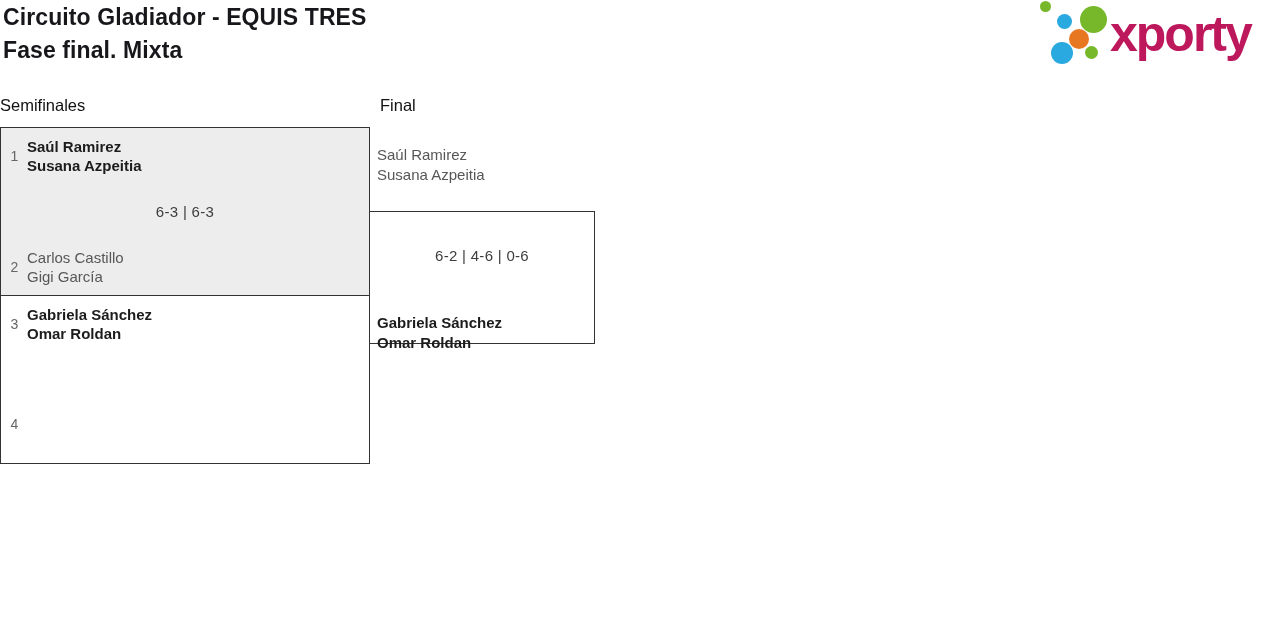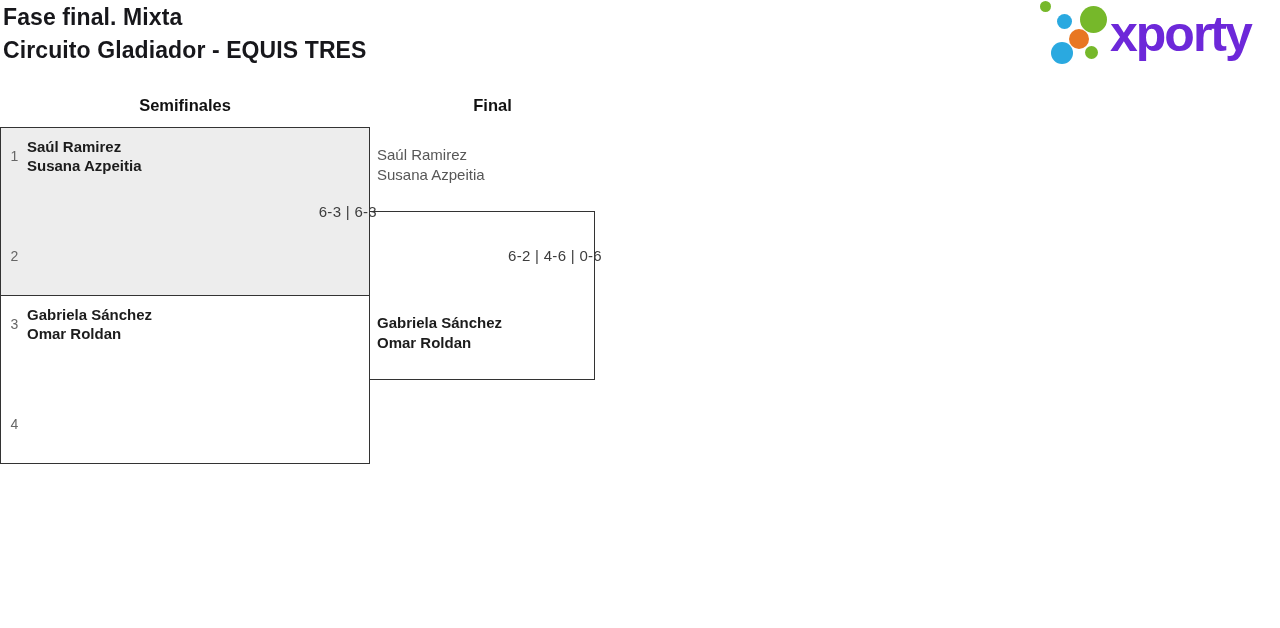--- a/index.html
+++ b/index.html
@@ -31,22 +31,21 @@
   .dot-green-small { left:45px; top:46px; width:13px; height:13px; }
   .logo-text {
     position:absolute; left:70px; top:0;
     font-size:50px; line-height:68px; font-weight:800;
     letter-spacing:-2px;
   }
 
   
   .round-header {
     position:absolute; top:96px;
-    font-size:16.5px; font-weight:700; color:#111;
-    text-align:center;
+    font-size:16.5px; font-weight:400; color:#111;
   }
   .round-header.semis { left:0; width:370px; }
   .round-header.final { left:380px; width:225px; }
 
   .match-card {
     position:absolute; left:0; width:370px; height:169px;
     border:1px solid #333; box-sizing:border-box;
   }
   .match-sf1 { top:127px; }
   .match-sf2 { top:295px; background:#ffffff; }
@@ -59,72 +58,76 @@
   .team-row.bottom { top:120px; }
 
   .seed {
     font-size:14px; color:#666;
     min-width:11px; text-align:center; flex:0 0 auto;
   }
   .players { font-size:15px; line-height:19px; color:#575757; }
   .team-row.winner .players { font-weight:700; color:#1c1c1c; }
 
   .match-score {
-    position:absolute; left:8px; width:100%; top:75px;
-    text-align:right; font-size:15px; color:#3d3d3d;
+    position:absolute; left:0; width:100%; top:75px;
+    text-align:center; font-size:15px; color:#3d3d3d;
     letter-spacing:0.3px;
   }
 
   
   .final-box {
-    position:absolute; left:369px; top:211px; width:226px; height:169px;
+    position:absolute; left:369px; top:211px; width:226px; height:133px;
     border:1px solid #333; box-sizing:border-box; background:transparent;
   }
   .final-box .match-score { top:35px; }
   .final-winner {
     position:absolute; left:7px; top:101px;
     font-size:15px; line-height:19.5px; font-weight:700; color:#1c1c1c;
   }
   .final-loser {
     position:absolute; left:377px; top:145px;
     font-size:15px; line-height:19.5px; color:#575757;
   }
 </style>
 </head>
 <body>
 
 <div class="page-title">
+  <div>Circuito Gladiador - EQUIS TRES</div>
   <div>Fase final. Mixta</div>
-  <div>Circuito Gladiador - EQUIS TRES</div>
 </div>
 
 <div class="logo">
   <span class="dot dot-green-tiny" style="background: rgb(118, 184, 42);"></span>
   <span class="dot dot-blue-small" style="background: rgb(42, 169, 224);"></span>
   <span class="dot dot-green-big" style="background: rgb(118, 184, 42);"></span>
   <span class="dot dot-orange" style="background: rgb(232, 119, 34);"></span>
   <span class="dot dot-blue-big" style="background: rgb(42, 169, 224);"></span>
   <span class="dot dot-green-small" style="background: rgb(118, 184, 42);"></span>
-  <span class="logo-text" style="color: #6d28d9;">xporty</span>
+  <span class="logo-text" style="color: #be185d;">xporty</span>
 </div>
 
 <div class="round-header semis">Semifinales</div>
 <div class="round-header final">Final</div>
 
 <div class="match-card match-sf1" style="background: rgb(237, 237, 237);">
   <div class="team-row top winner">
     <span class="seed">1</span>
     <span class="players">
       <div>Saúl Ramirez</div>
       <div>Susana Azpeitia</div>
     </span>
   </div>
   <div class="match-score">6-3 | 6-3</div>
   <div class="team-row bottom">
     <span class="seed">2</span>
+    <span class="players">
+      <div>Carlos Castillo</div>
+      <div>Gigi García</div>
+    </span>
   </div>
 </div>
 
 <div class="match-card match-sf2">
   <div class="team-row top winner">
     <span class="seed">3</span>
     <span class="players">
       <div>Gabriela Sánchez</div>
       <div>Omar Roldan</div>
     </span>

